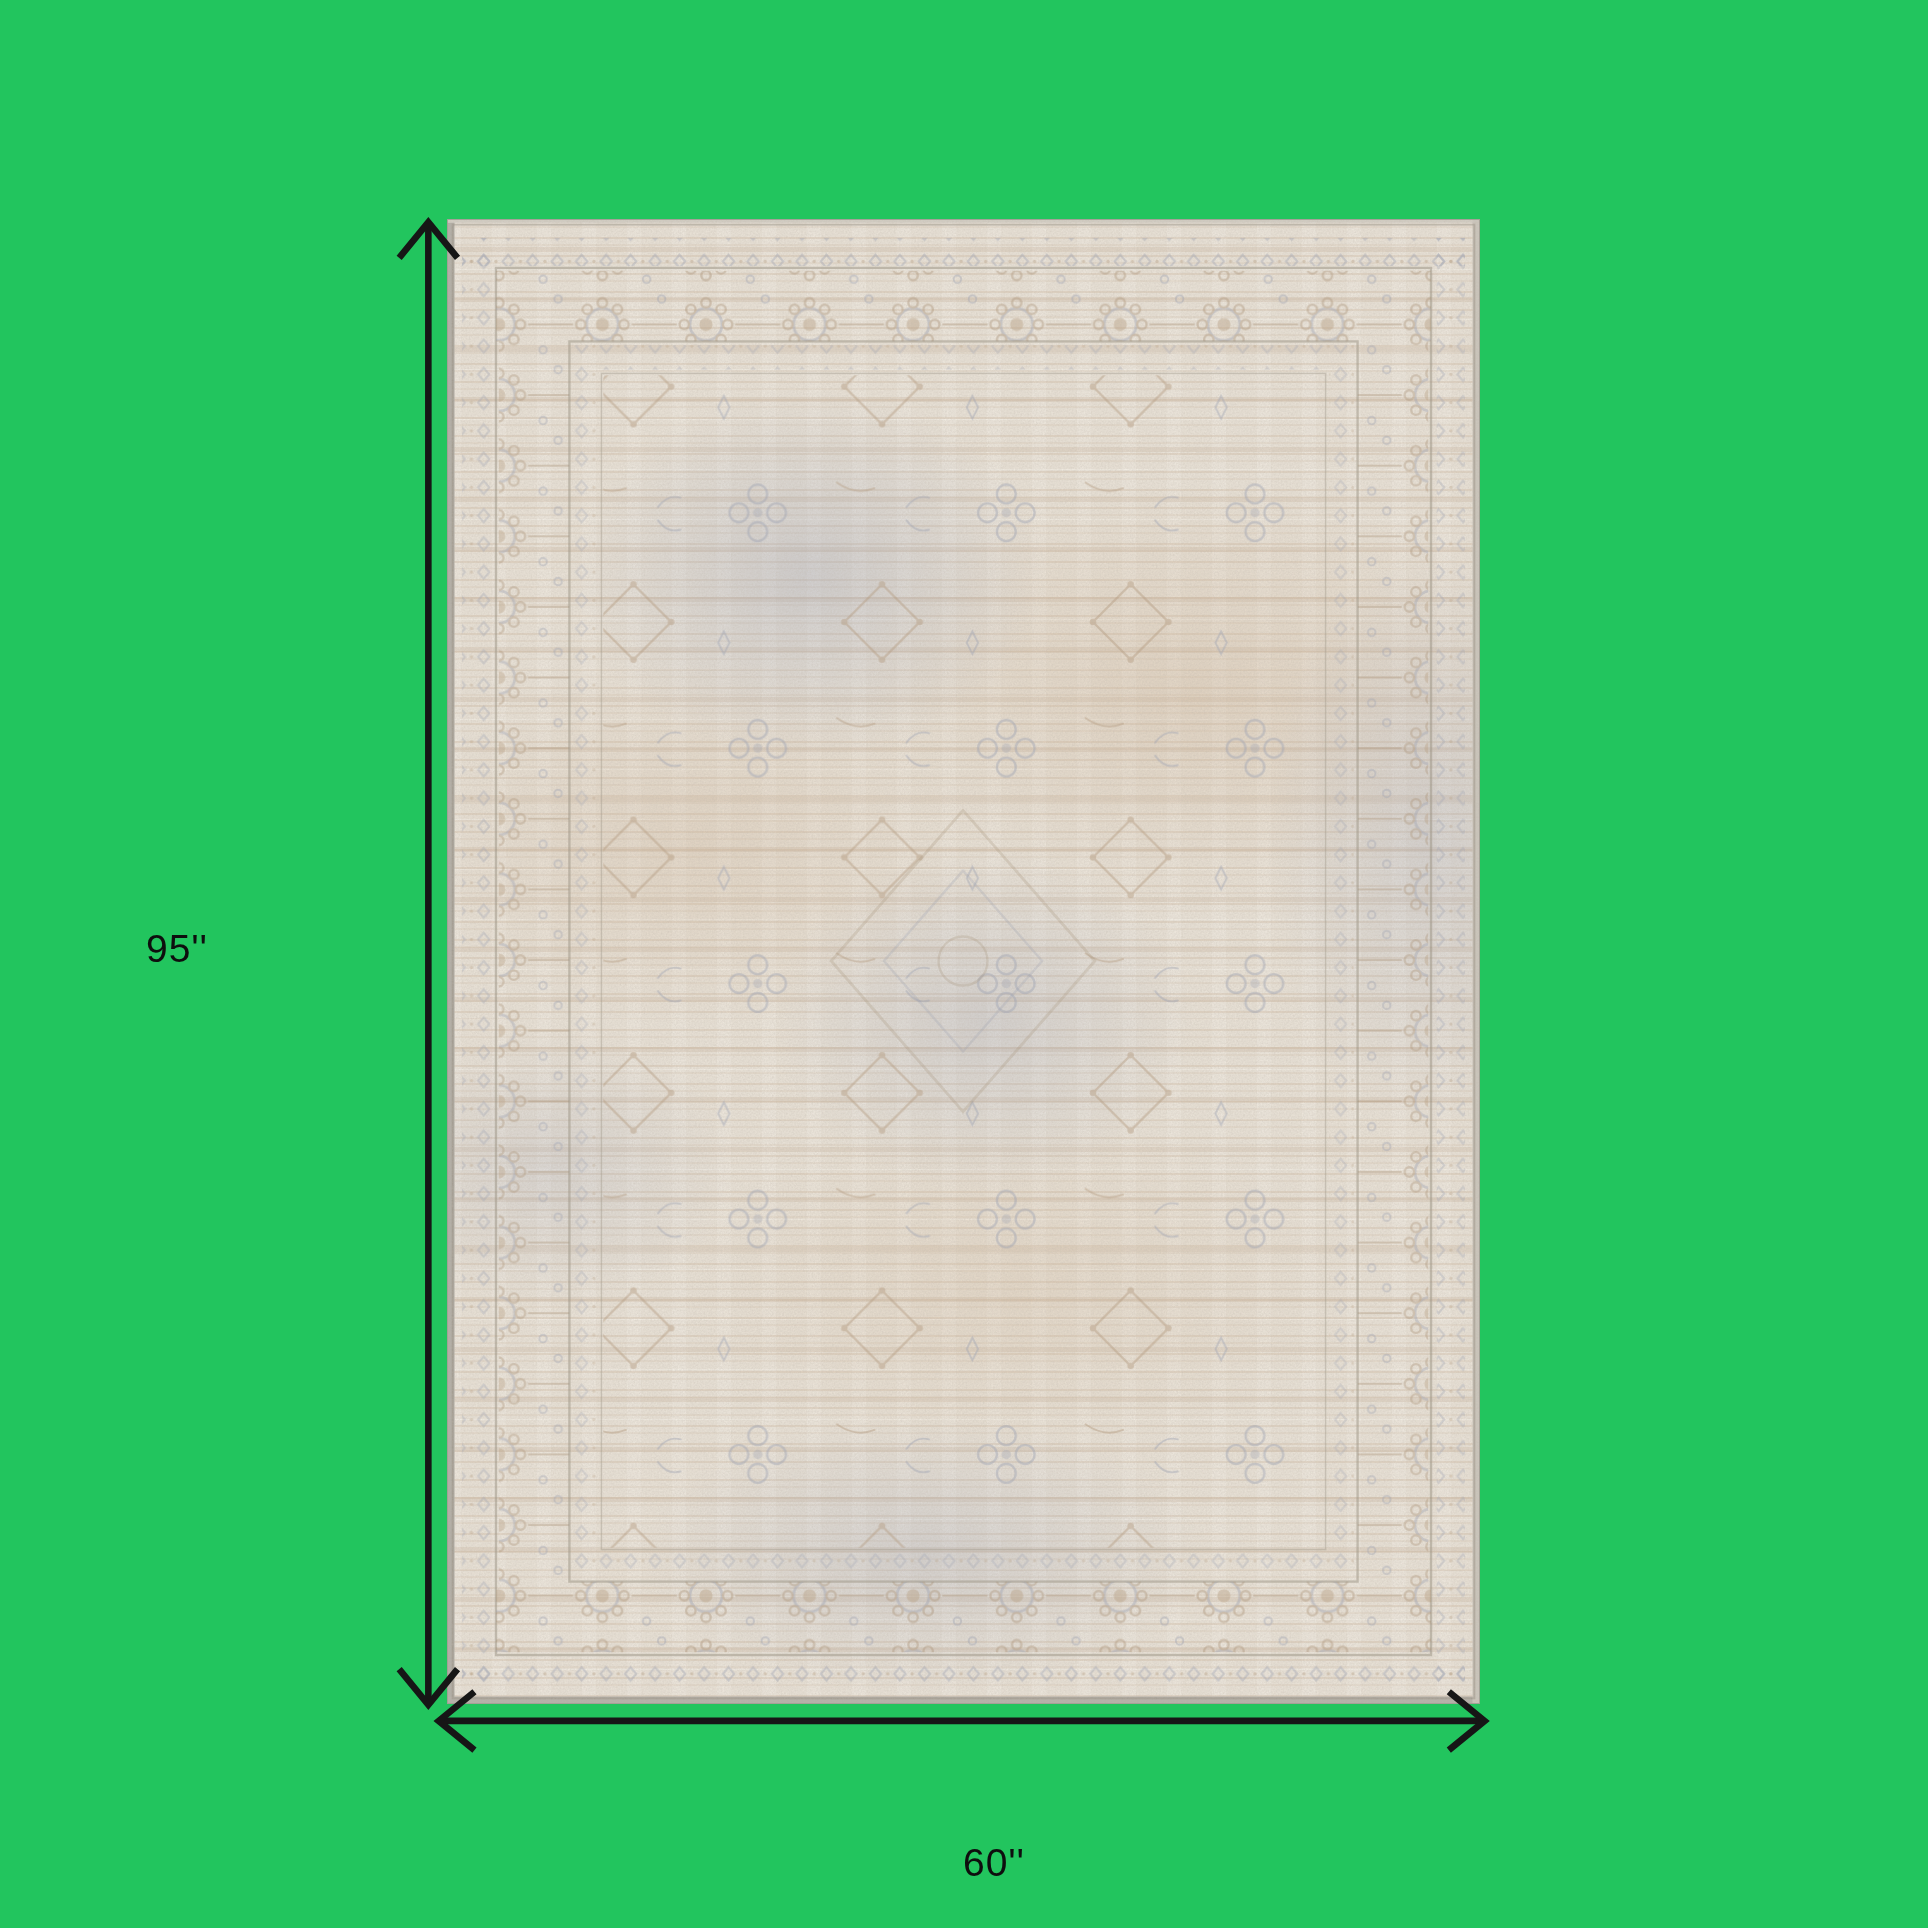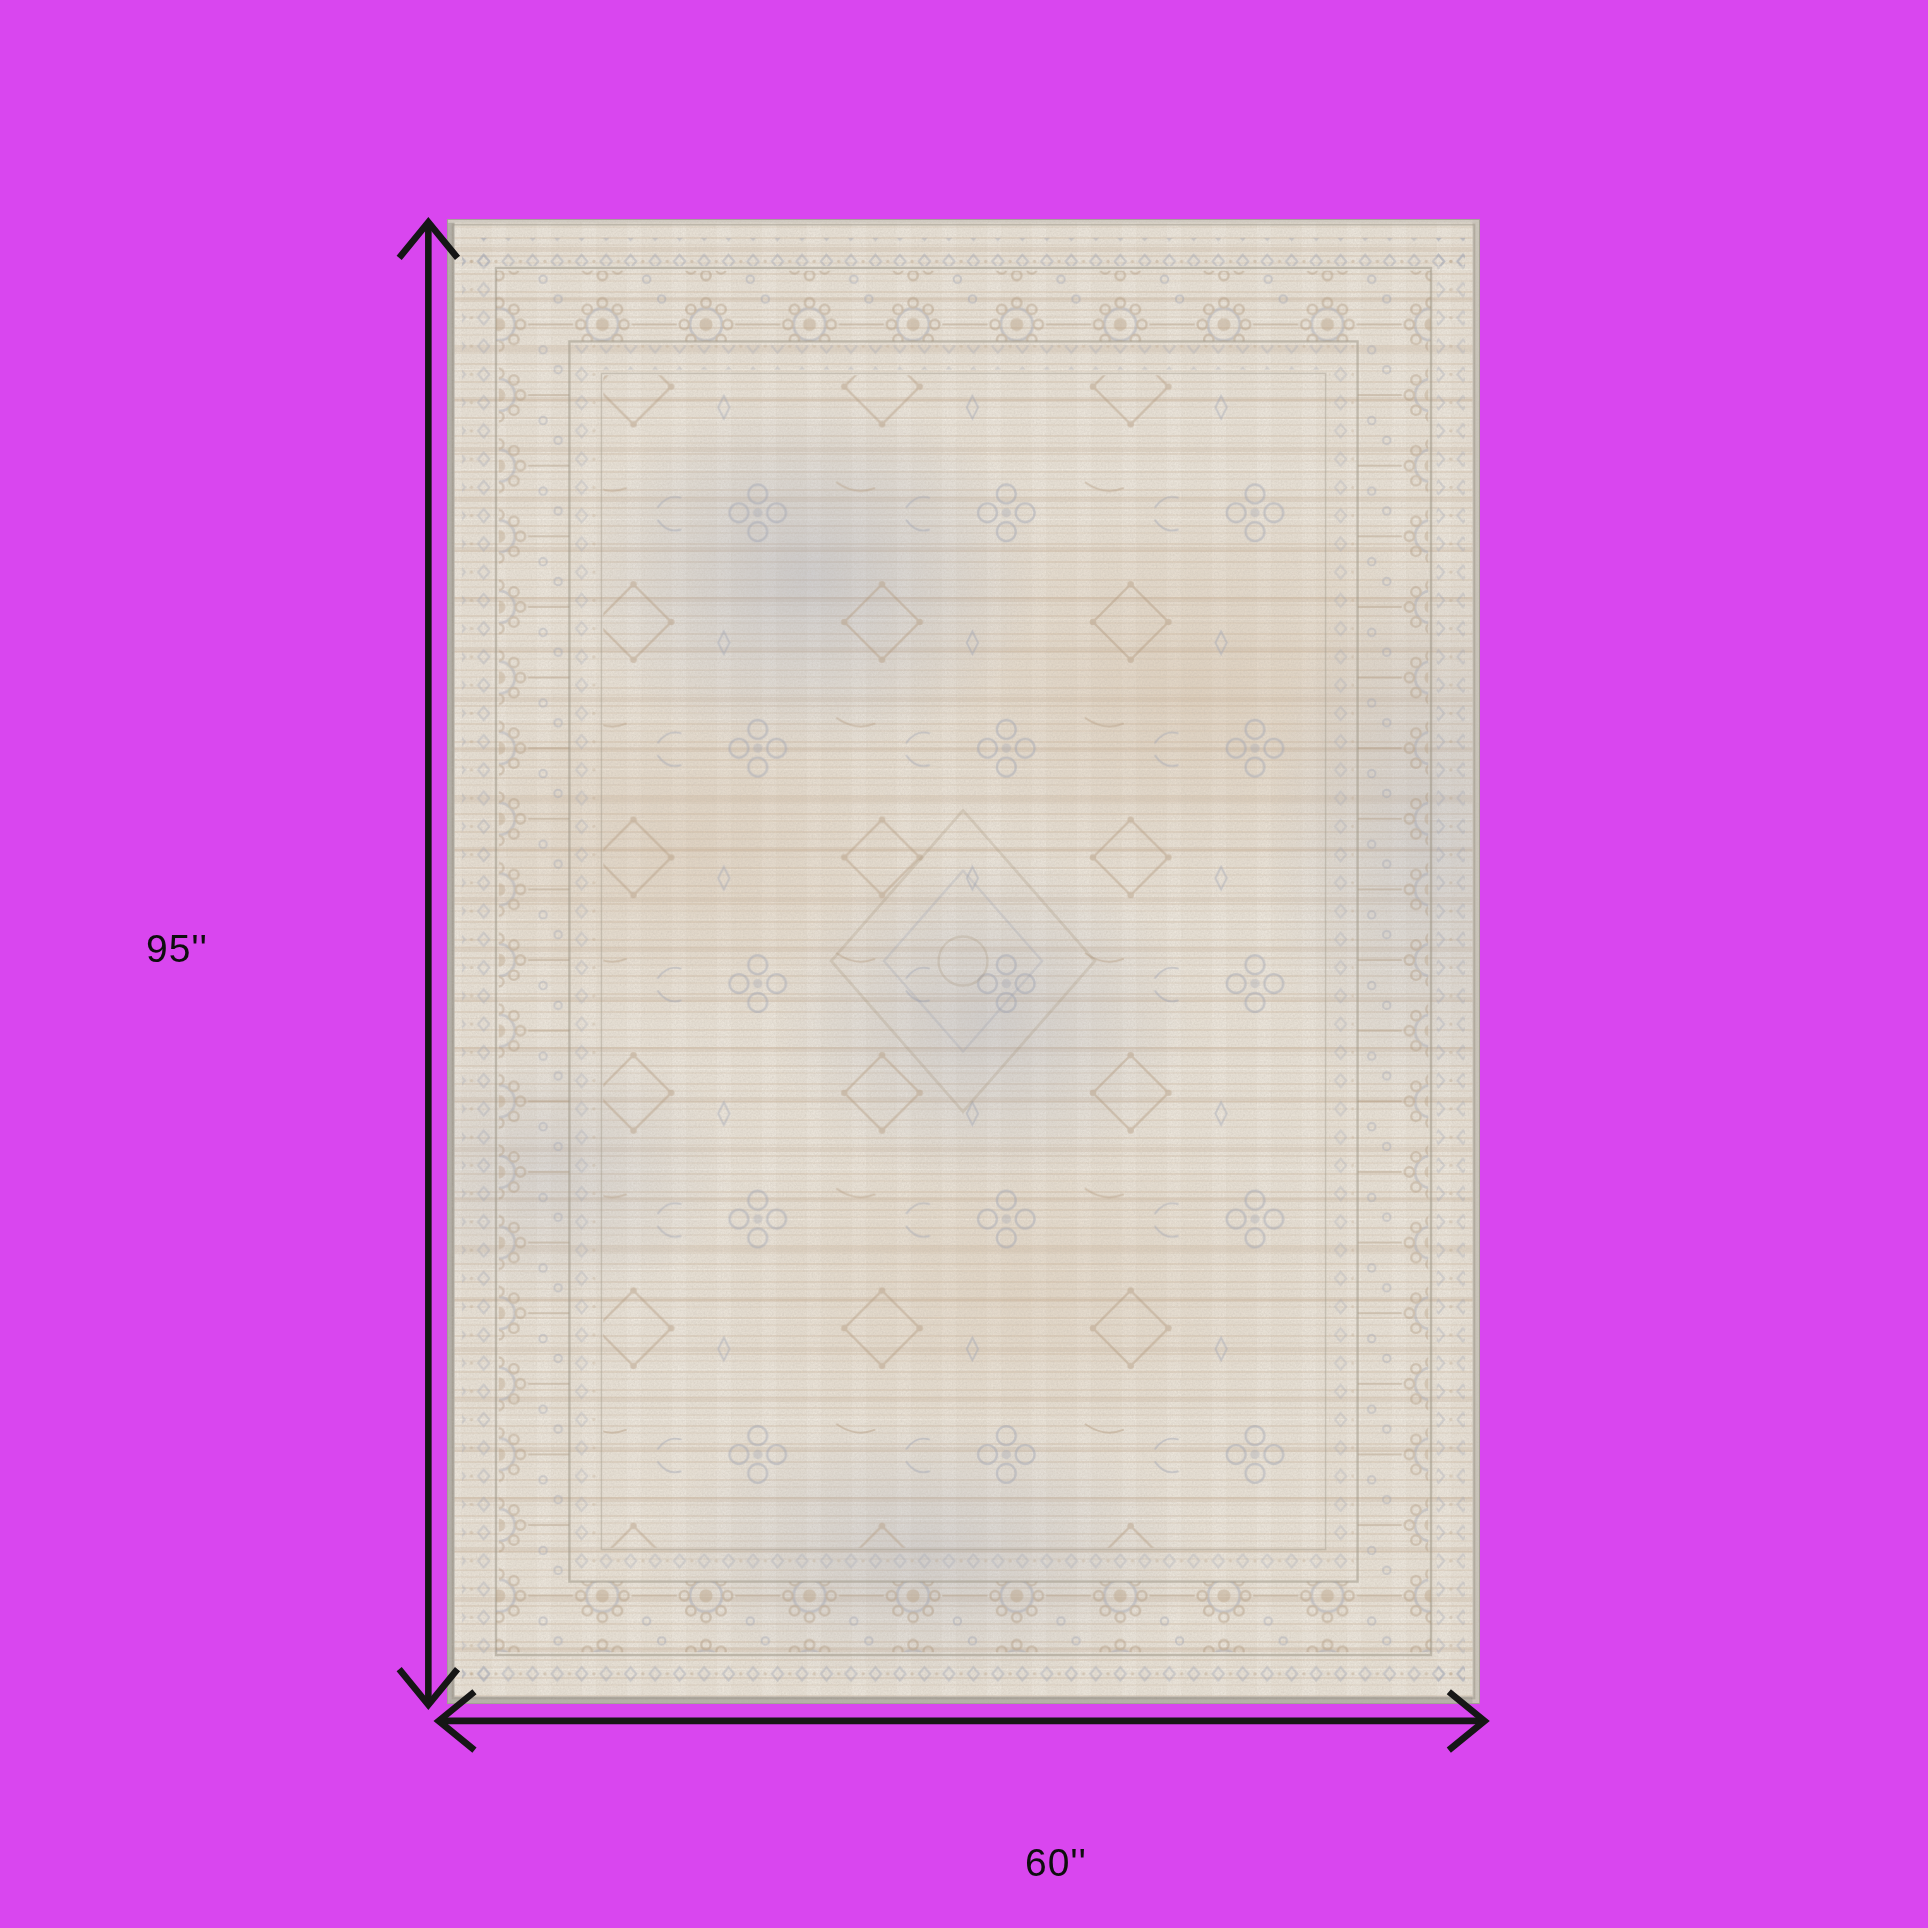--- a/index.html
+++ b/index.html
@@ -8,21 +8,21 @@
     width: 1928px;
     height: 1928px;
     overflow: hidden;
     background: #ffffff;
     font-family: "Liberation Sans", sans-serif;
   }
   .canvas {
     position: relative;
     width: 1928px;
     height: 1928px;
-    background: #d946ef;
+    background: #22c55e;
   }
   
   .rug {
     position: absolute;
     left: 447px;
     top: 219px;
     width: 1033px;
     height: 1485px;
     background-color: #e7e0d5;
     background-image:
@@ -58,21 +58,21 @@
     position: absolute;
     transform: translate(-50%, -50%);
     font-family: "Liberation Sans", sans-serif;
     font-size: 39px;
     font-weight: 400;
     letter-spacing: 0.9px;
     color: #0e0e0e;
     white-space: nowrap;
   }
   .dim-label.height { left: 177px; top: 949px; }
-  .dim-label.width  { left: 1056px; top: 1863px; }
+  .dim-label.width  { left: 994px; top: 1863px; }
 </style>
 </head>
 <body>
 
 <div class="canvas">
 
   <div class="rug">
     <svg viewBox="0 0 1097 1577" preserveAspectRatio="none" aria-hidden="true">
       <defs>
         <filter id="grain" x="0" y="0" width="100%" height="100%">

